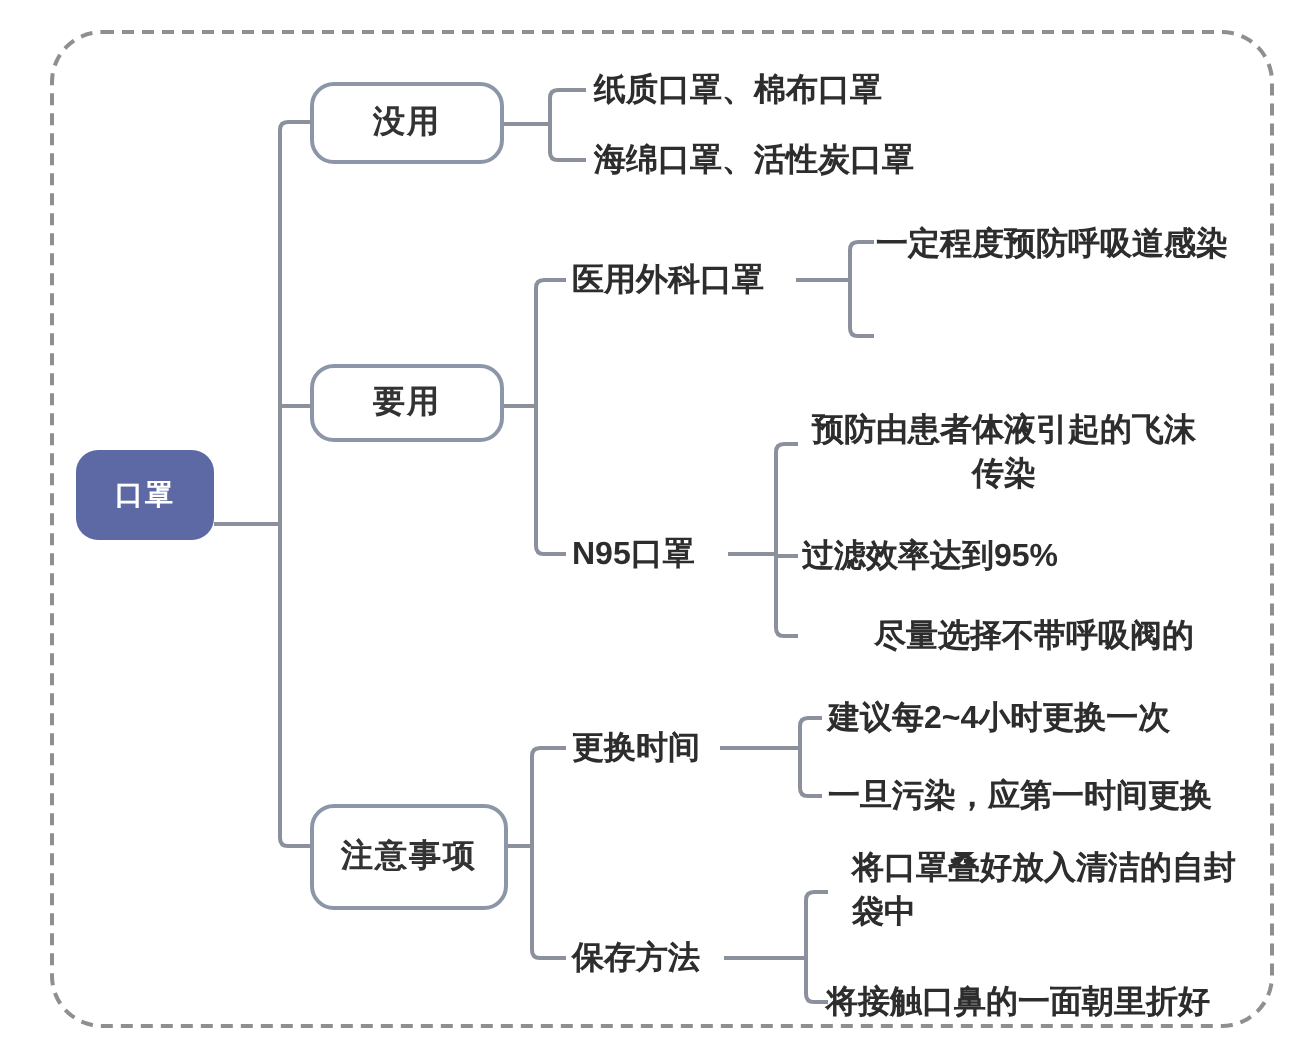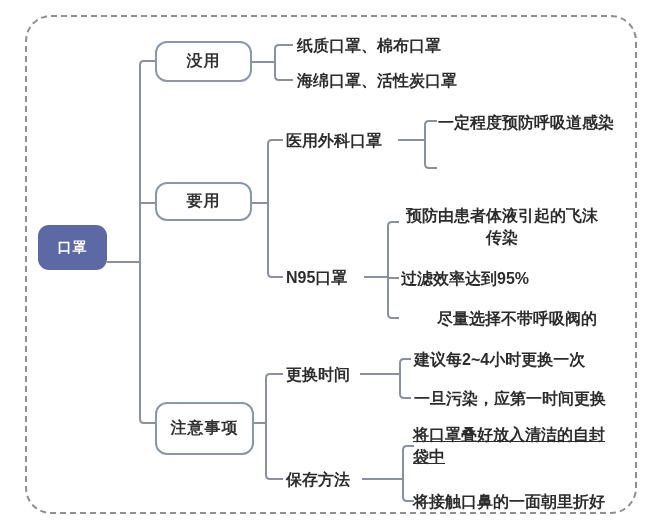--- a/index.html
+++ b/index.html
@@ -61,21 +61,21 @@
   .t100{left:438px;top:112px;}
   .t101{left:438px;top:149px;width:186px;}
   .t11{left:286px;top:267px;}
   .t110{left:401px;top:205px;width:202px;text-align:center;}
   .t111{left:401px;top:268px;}
   .t112{left:401px;top:308px;margin-left:36px;}
   .t20{left:286px;top:364px;}
   .t200{left:414px;top:349px;}
   .t201{left:414px;top:388px;}
   .t21{left:286px;top:469px;}
-  .t210{left:413px;top:424px;width:202px;text-decoration:underline;}
+  .t210{left:426px;top:424px;width:202px;}
   .t211{left:413px;top:491px;}
 </style>
 </head>
 <body>
 
 <div class="canvas">
   <div class="frame"></div>
 
   <svg class="connectors" viewBox="0 0 653 530" aria-hidden="true">
 

